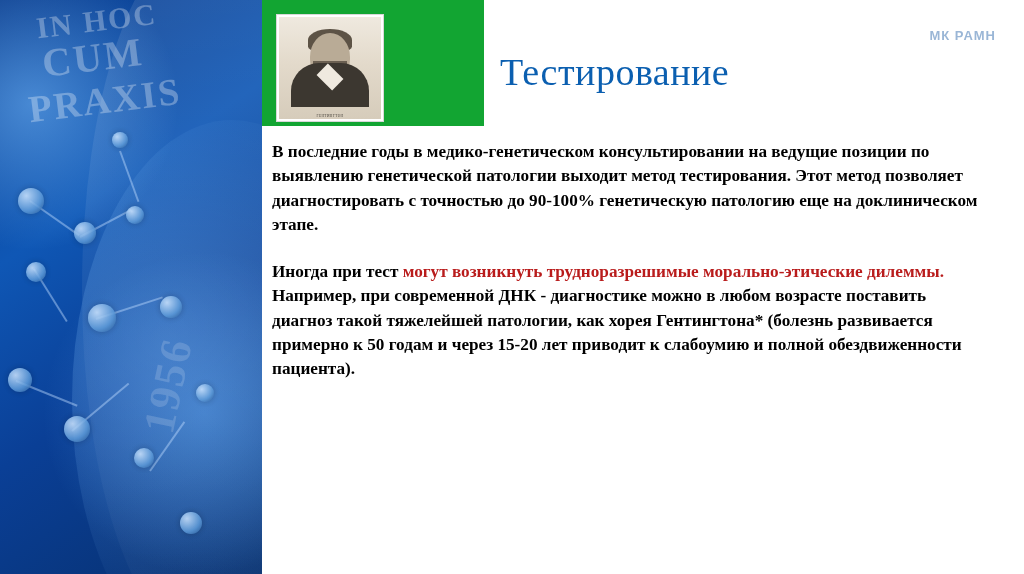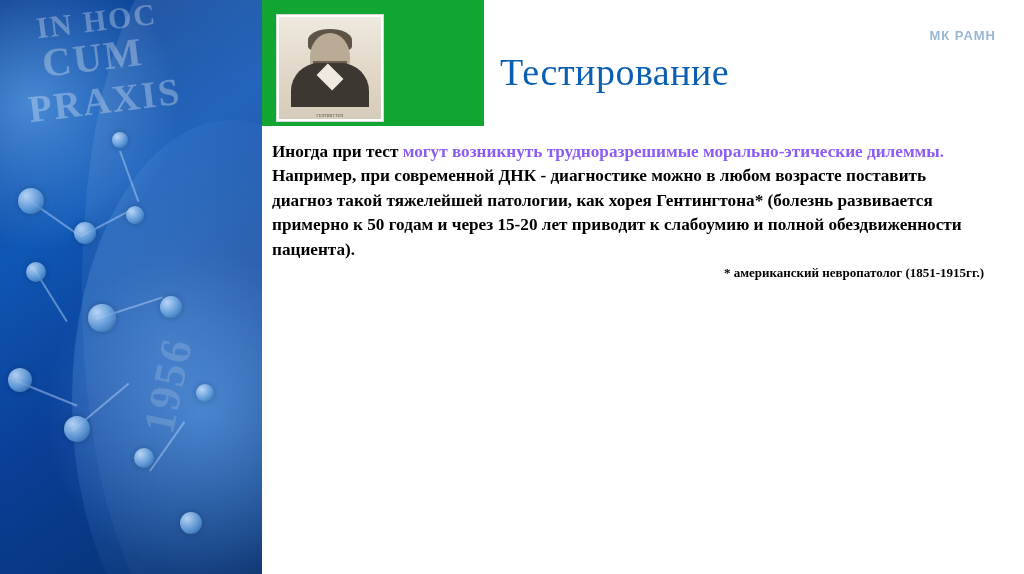--- a/index.html
+++ b/index.html
@@ -204,21 +204,21 @@
     top: 140px;
     width: 712px;
     color: #000000;
     font-size: 17.2px;
     font-weight: bold;
     line-height: 1.42;
     font-family: "Liberation Serif", serif;
   }
   .para { margin: 0 0 22px 0; }
   .para:last-child { margin-bottom: 0; }
-  .accent { color: #8b5cf6; }
+  .accent { color: #b91c1c; }
   .footnote {
     display: block;
     margin-top: 2px;
     text-align: right;
     font-size: 13px;
     font-weight: bold;
     color: #000000;
   }
 </style>
 </head>
@@ -269,19 +269,19 @@
       <div class="collar"></div>
       <div class="caption">ГЕНТИНГТОН</div>
     </div>
   </div>
 
   <div class="title">Тестирование</div>
 
   <div class="brand">МК РАМН</div>
 
   <div class="body-text">
+    <p class="para">В последние годы в медико-генетическом консультировании на ведущие позиции по выявлению генетической патологии выходит метод тестирования. Этот метод позволяет диагностировать с точностью до 90-100% генетическую патологию еще на доклиническом  этапе.</p>
     <p class="para">
       <span>Иногда при тест </span><span class="accent">могут возникнуть трудноразрешимые морально-этические дилеммы.</span><span> Например, при современной ДНК - диагностике можно в любом возрасте поставить диагноз такой тяжелейшей патологии, как хорея Гентингтона*  (болезнь развивается  примерно к 50 годам и через 15-20 лет приводит  к слабоумию и полной обездвиженности пациента).</span>
-      <span class="footnote">* американский невропатолог (1851-1915гг.)</span>
     </p>
   </div>
 
 </div>
 
 </body></html>

